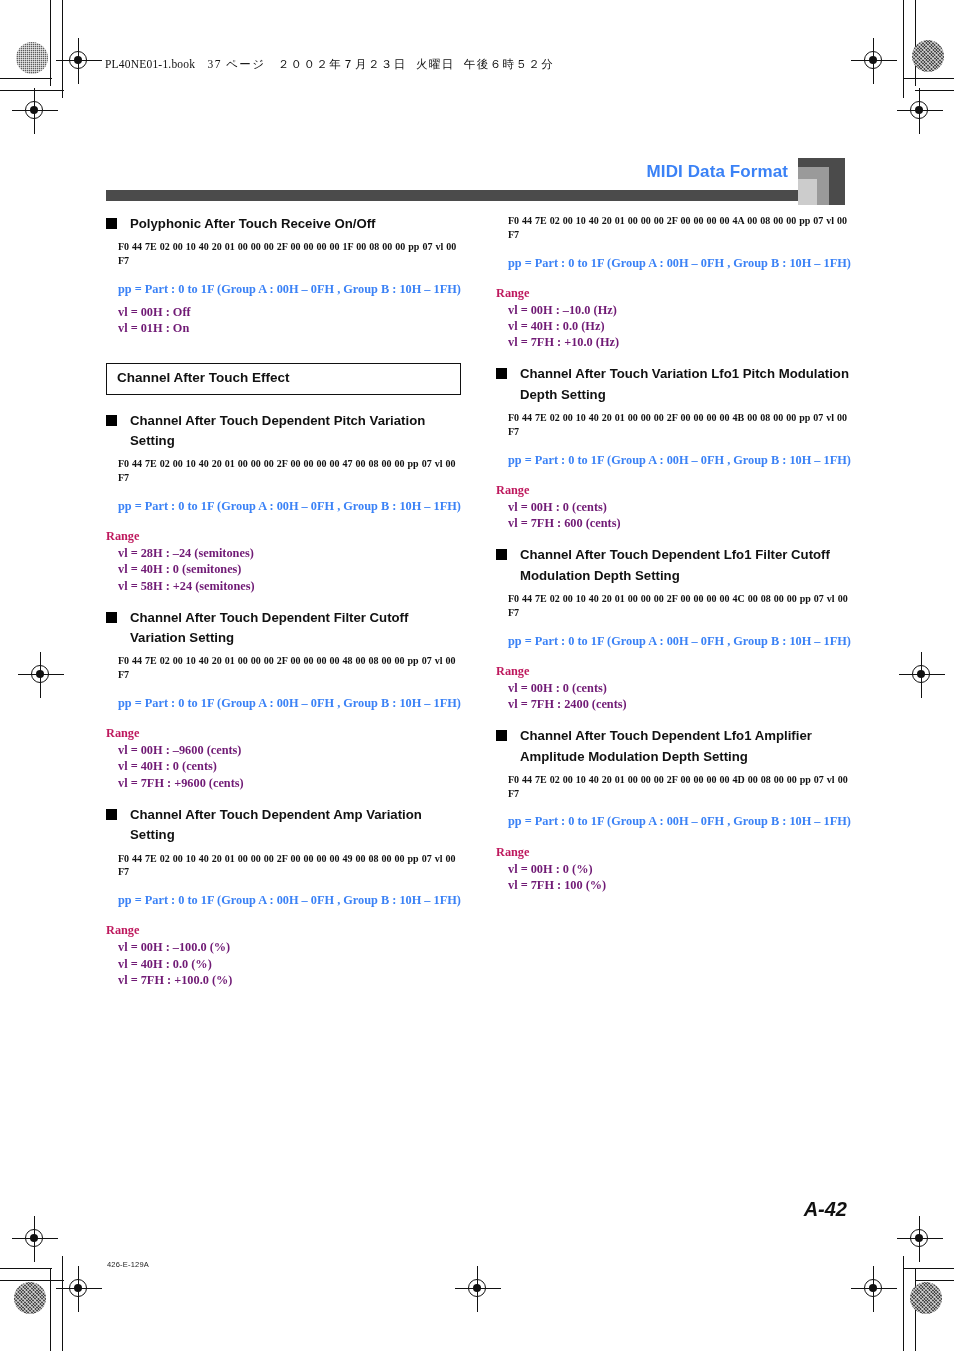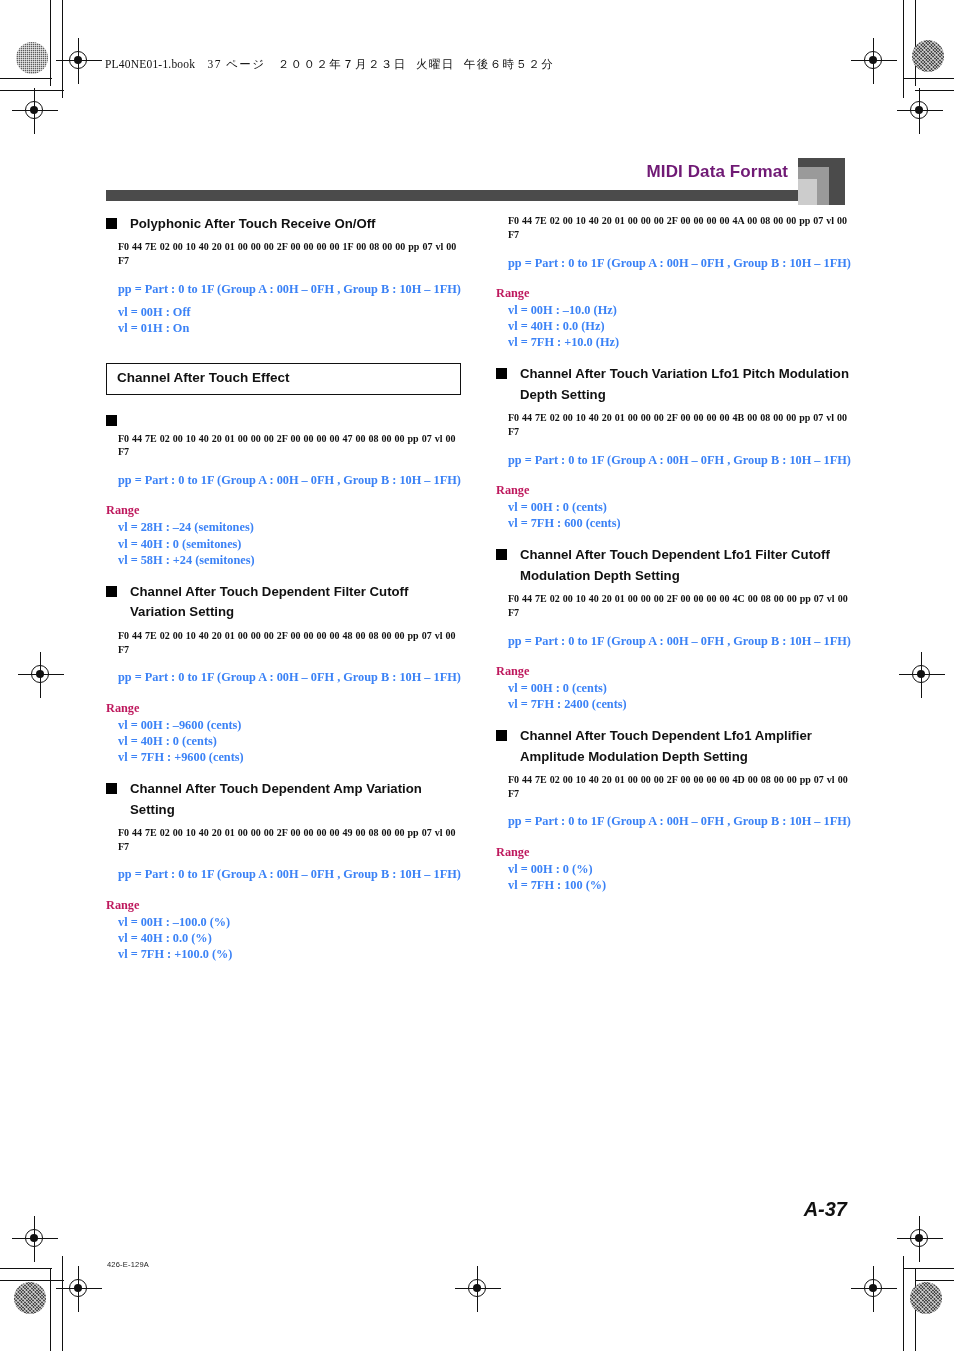--- a/index.html
+++ b/index.html
@@ -99,21 +99,21 @@
     height: 60px;
   }
   .header-title {
     position: absolute;
     right: 166px;
     top: 12px;
     font-family: "Liberation Sans", sans-serif;
     font-weight: bold;
     font-size: 17px;
     letter-spacing: .1px;
-    color: #701a75;
+    color: #3b82f6;
     white-space: nowrap;
   }
   .header-rule {
     position: absolute;
     left: 106px;
     top: 40px;
     width: 692px;
     height: 11px;
     background: #4b4b4b;
   }
@@ -211,21 +211,21 @@
     color: #be185d;
     margin: 14px 0 1px 0;
   }
   .range-list {
     margin: 0 0 14px 12px;
   }
   .range-item {
     font-family: "Liberation Serif", serif;
     font-size: 12.3px;
     line-height: 1.32;
-    color: #3b82f6;
+    color: #701a75;
   }
   .vl-list-tight .range-item { line-height: 1.33; }
 
   
   .footer-code {
     position: absolute;
     left: 107px;
     top: 1260px;
     font-family: "Liberation Sans", sans-serif;
     font-size: 7.5px;
@@ -375,20 +375,21 @@
         </div>
       </div>
 
       <div class="section-box">
         <div class="section-title">Channel After Touch Effect</div>
       </div>
 
       <div class="entry">
         <div class="entry-head">
           <span class="bullet-sq"></span>
+          <span class="entry-title">Channel After Touch Dependent Pitch Variation Setting</span>
         </div>
         <p class="sysex">F0 44 7E 02 00 10 40 20 01 00 00 00 2F 00 00 00 00 47 00 08 00 00 pp 07 vl 00 F7</p>
         <p class="partline">pp = Part : 0 to 1F (Group A : 00H – 0FH , Group B : 10H – 1FH)</p>
         <div class="range-label">Range</div>
         <div class="range-list">
           <div class="range-item">vl = 28H : –24 (semitones)</div>
           <div class="range-item">vl = 40H : 0 (semitones)</div>
           <div class="range-item">vl = 58H : +24 (semitones)</div>
         </div>
       </div>
@@ -477,15 +478,15 @@
         <div class="range-list">
           <div class="range-item">vl = 00H : 0 (%)</div>
           <div class="range-item">vl = 7FH : 100 (%)</div>
         </div>
       </div>
 
     </div>
   </div>
 
   <div class="footer-code">426-E-129A</div>
-  <div class="footer-page">A-37</div>
+  <div class="footer-page">A-42</div>
 
 </div>
 
 </body></html>

